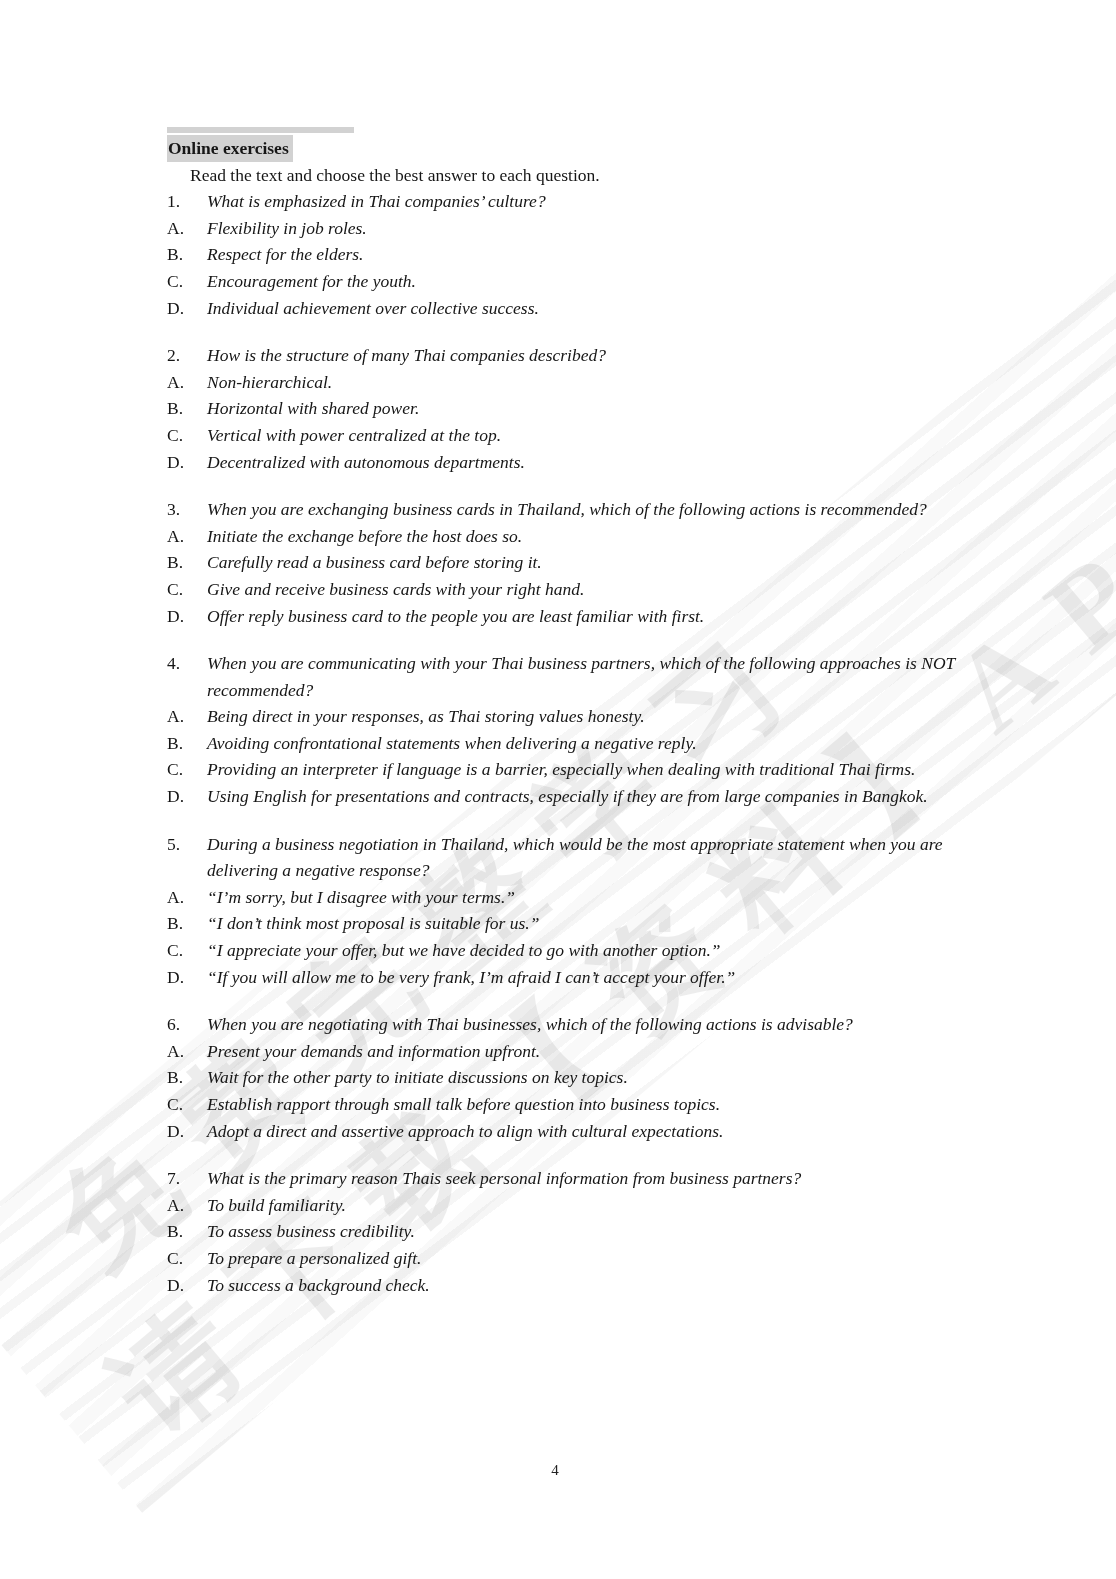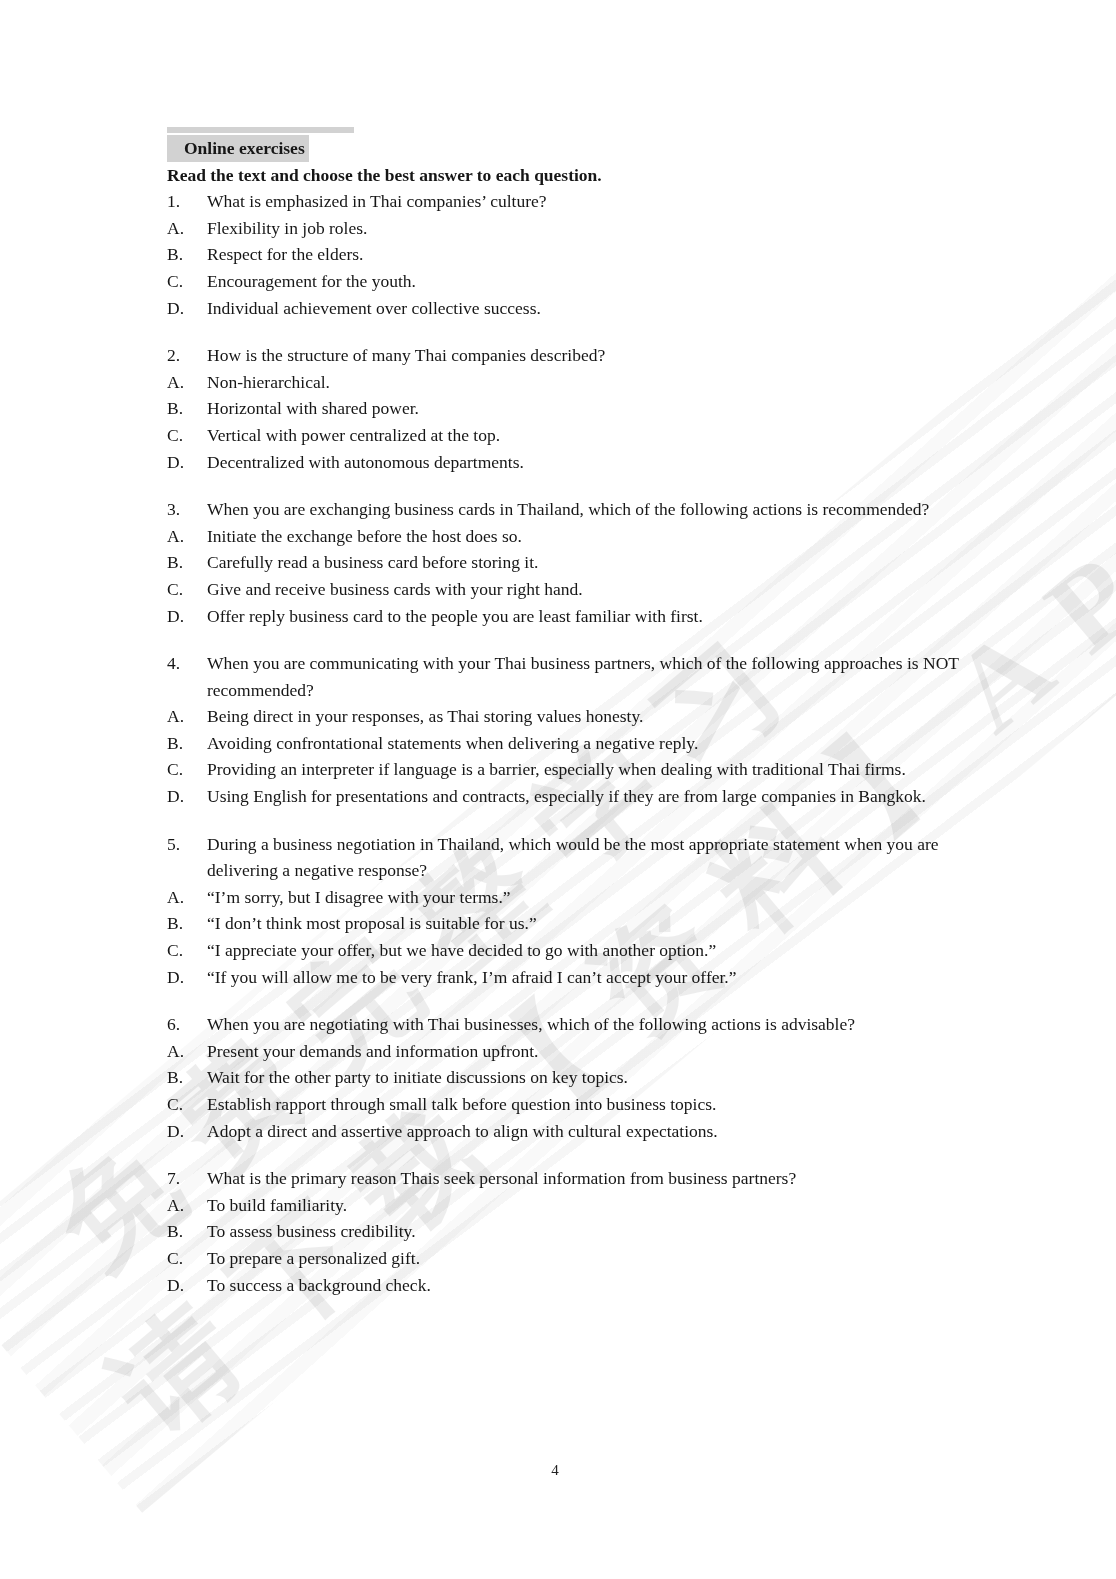--- a/index.html
+++ b/index.html
@@ -59,38 +59,40 @@
   .highlight-bar {
     width: 187px;
     height: 6px;
     background: #d2d2d2;
     margin-bottom: 2px;
   }
   .doc-heading {
     display: inline-block;
     background: #d2d2d2;
     font-weight: bold;
-    padding: 0 4px 0 17px;
+    padding: 0 4px 0 1px;
   }
   .doc-instruction {
-    font-weight: bold;
+    font-weight: normal;
+    margin-left: 23px;
   }
   .question-block {
     margin-top: 21px;
   }
   .row {
     display: flex;
     align-items: flex-start;
   }
   .marker {
     flex: 0 0 40px;
     width: 40px;
   }
   .row-text {
     flex: 1 1 auto;
+    font-style: italic;
   }
 
   
   .page-number {
     position: absolute;
     left: 0;
     right: 6px;
     top: 1462px;
     text-align: center;
     font-size: 15px;

